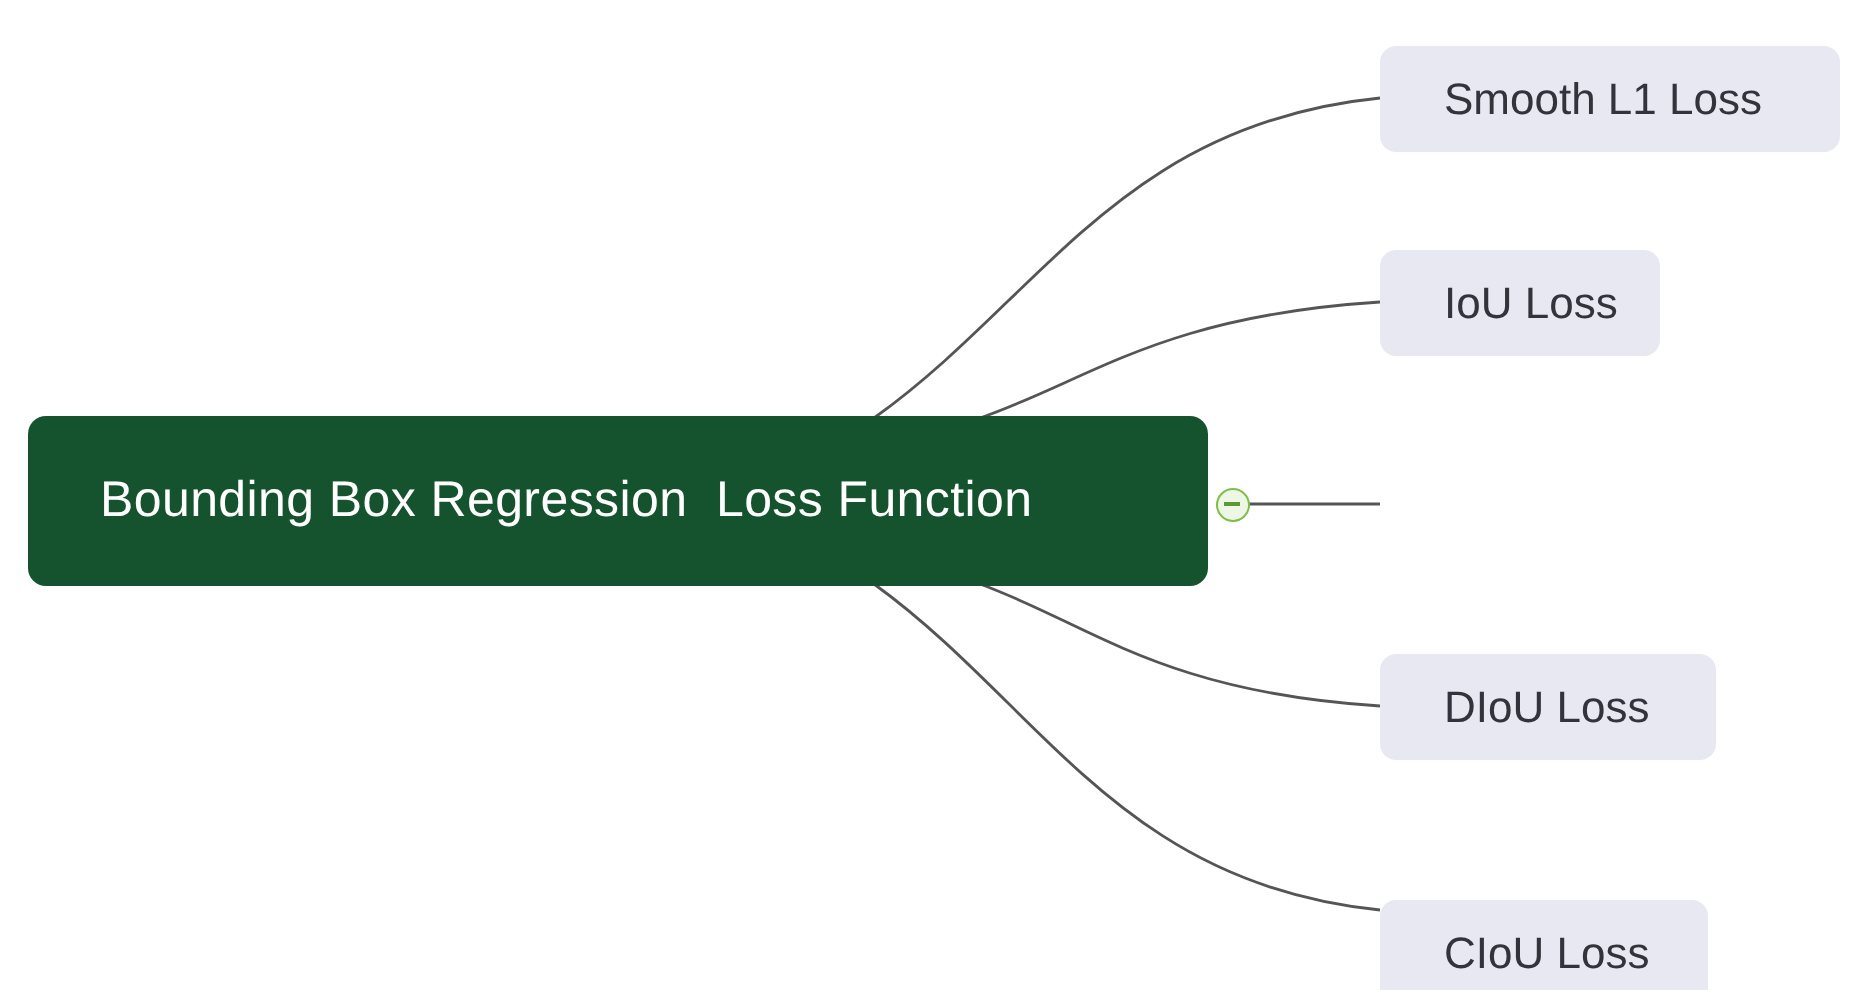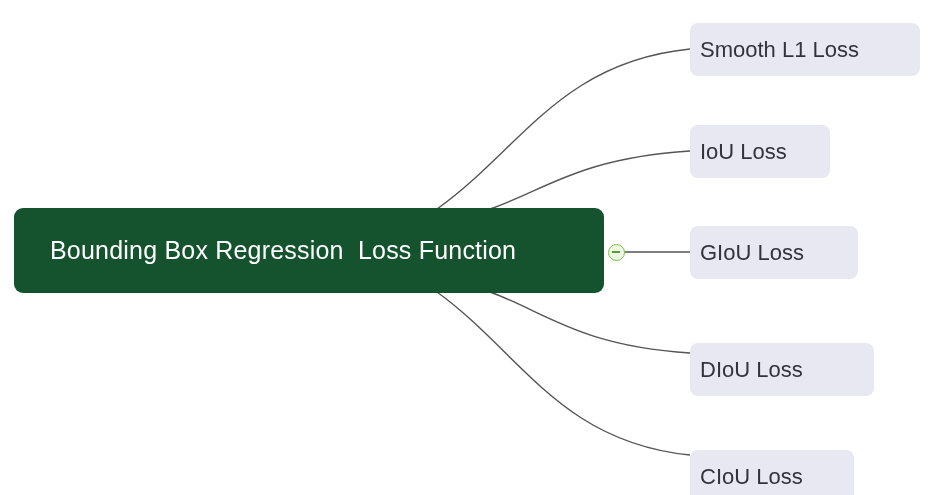--- a/index.html
+++ b/index.html
@@ -83,33 +83,33 @@
   
   .leaf-node {
     position: absolute;
     left: 690px;
     height: 53px;
     border-radius: 8px;
     background: #e8e8f2;
     display: flex;
     align-items: center;
     box-sizing: border-box;
-    padding: 0 10px;
+    padding: 0 32px;
   }
   .leaf-node .leaf-label {
     color: #33333b;
     font-size: 22px;
     line-height: 1;
     white-space: pre;
   }
 
   #leaf-node-0 { top: 23px;  width: 230px; }
   #leaf-node-1 { top: 125px; width: 140px; }
   #leaf-node-2 { top: 226px; width: 168px; }
-  #leaf-node-3 { top: 343px; width: 184px; }
+  #leaf-node-3 { top: 327px; width: 168px; }
   #leaf-node-4 { top: 450px; width: 164px; }
 </style>
 </head>
 <body>
 
 <div id="mindmap-canvas">
 
   <svg id="connector-layer" viewBox="0 0 932 495" xmlns="http://www.w3.org/2000/svg">
     <path d="M 437 209 C 520 150, 560 62, 690 49"></path>
     <path d="M 490 209 C 545 190, 580 158, 690 151"></path>
@@ -125,23 +125,20 @@
   <div id="collapse-toggle"></div>
 
   <div class="leaf-node" id="leaf-node-0">
     <span class="leaf-label">Smooth L1 Loss</span>
   </div>
 
   <div class="leaf-node" id="leaf-node-1">
     <span class="leaf-label">IoU Loss</span>
   </div>
 
-  <div class="leaf-node" id="leaf-node-2">
-    <span class="leaf-label">GIoU Loss</span>
-  </div>
 
   <div class="leaf-node" id="leaf-node-3">
     <span class="leaf-label">DIoU Loss</span>
   </div>
 
   <div class="leaf-node" id="leaf-node-4">
     <span class="leaf-label">CIoU Loss</span>
   </div>
 
 </div>

